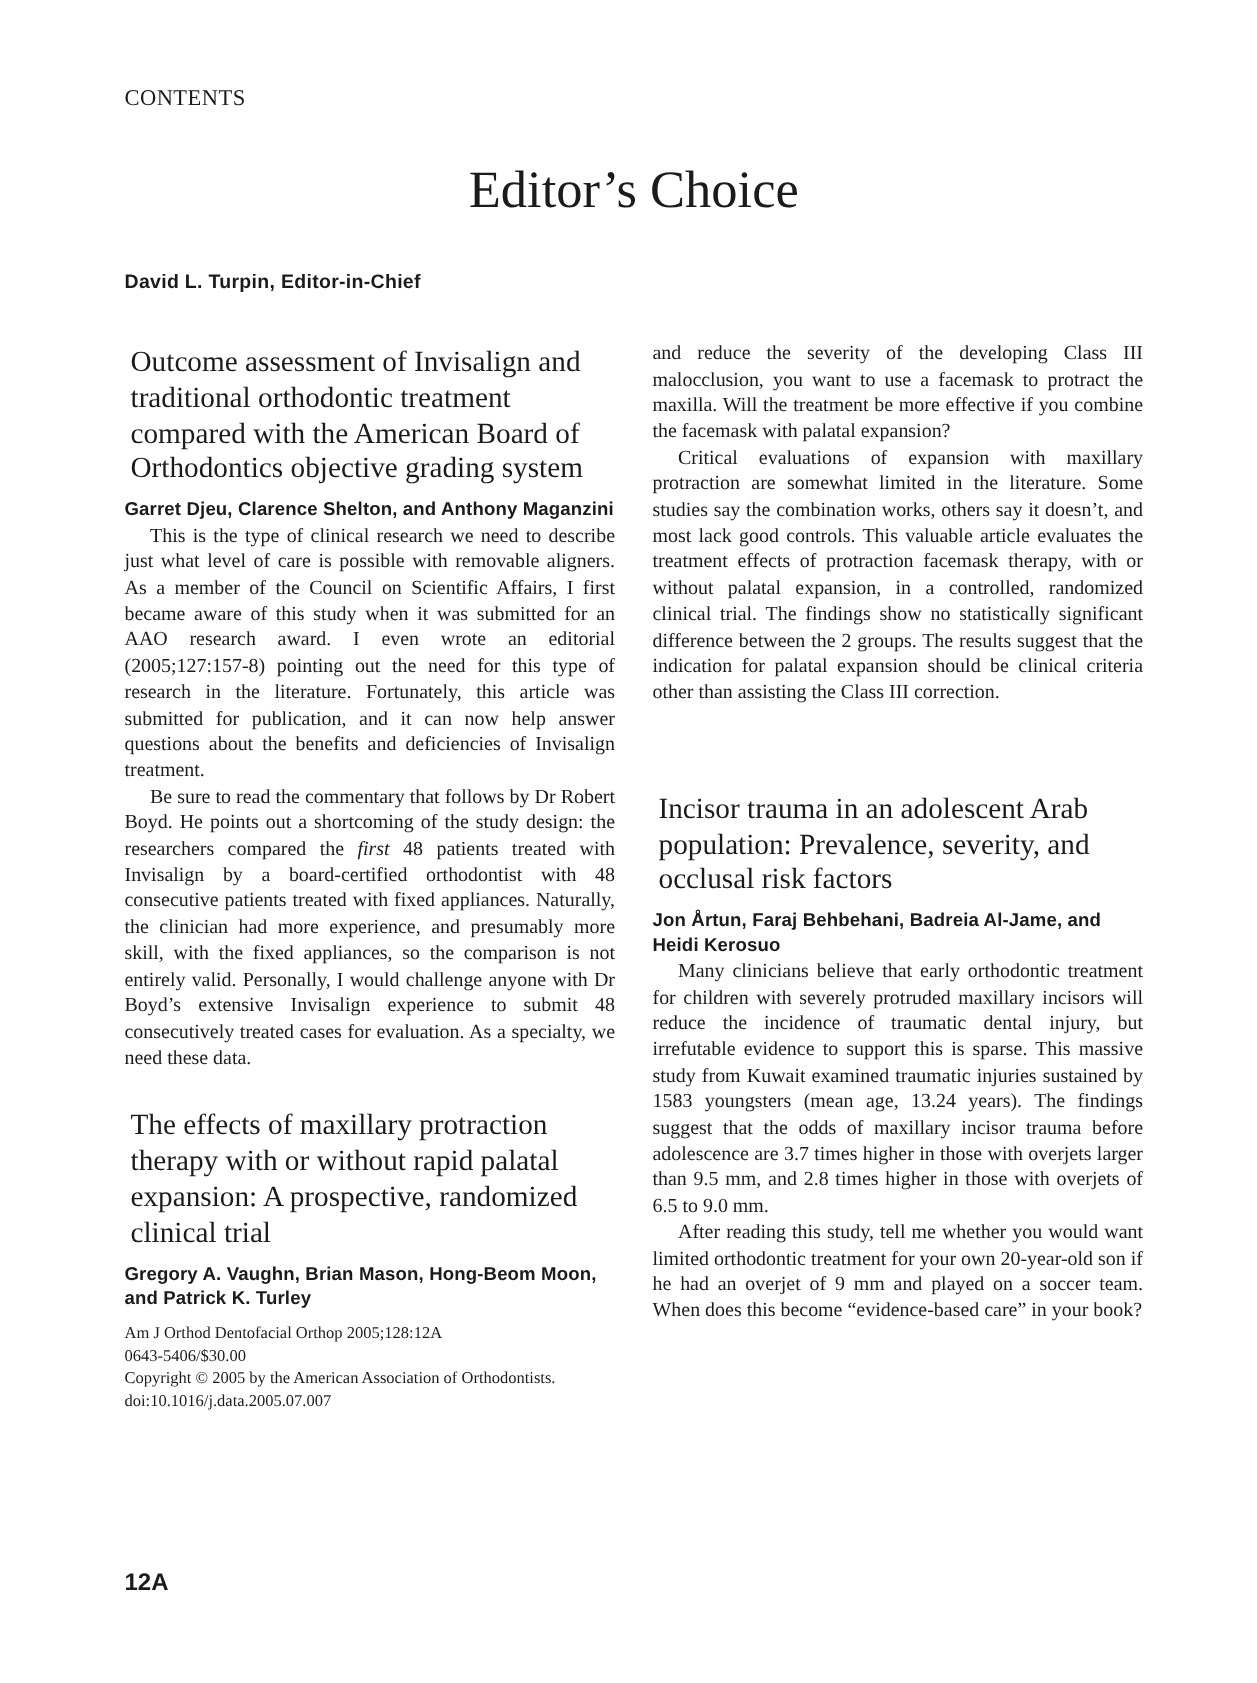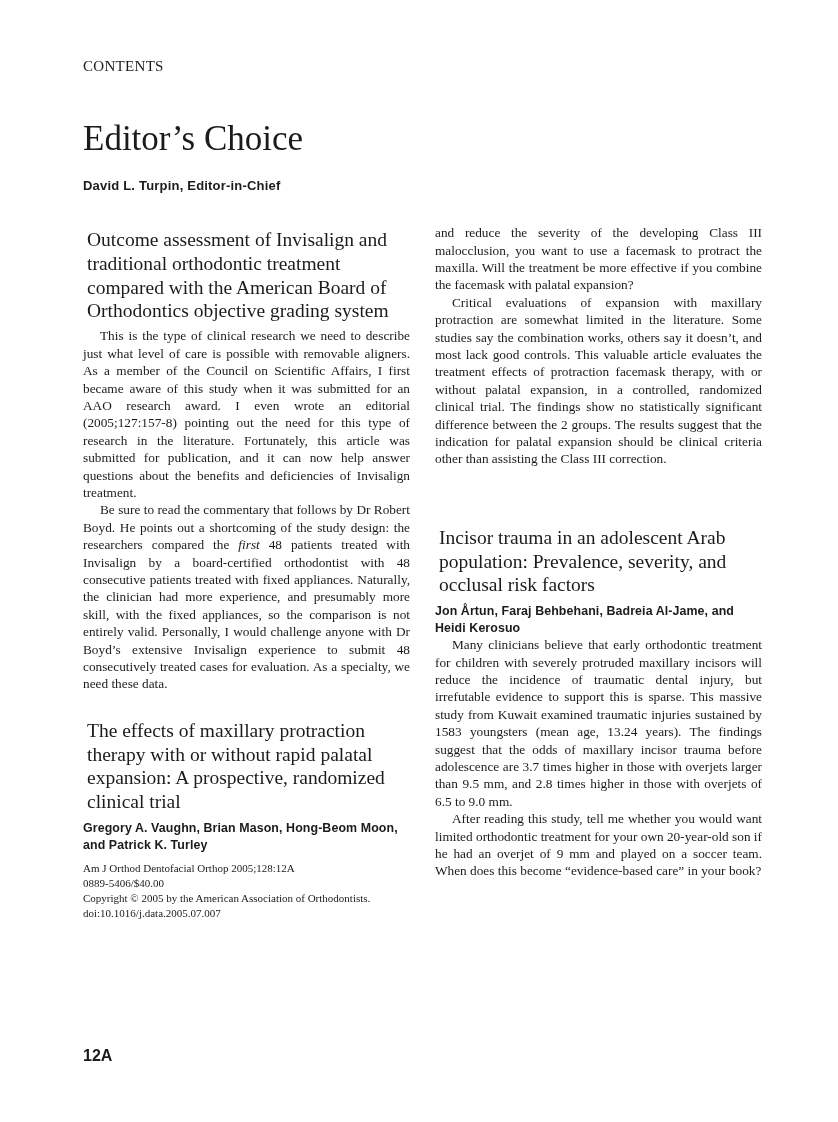--- a/index.html
+++ b/index.html
@@ -19,28 +19,29 @@
     hyphens: auto;
     -webkit-hyphens: auto;
   }
   .kicker {
     font-family: "Liberation Serif", serif;
     font-size: 15px;
     line-height: 1.2;
     letter-spacing: 0.3px;
   }
   .page-title {
-    margin: 45px 0 0 0;
+    margin: 33px 0 0 0;
     font-family: "Liberation Serif", serif;
     font-weight: 400;
     font-size: 35px;
     line-height: 1.1;
+    text-align: center;
   }
   .byline {
-    margin-top: 19px;
+    margin-top: 33px;
     font-family: "Liberation Sans", sans-serif;
     font-weight: 700;
     font-size: 13px;
     line-height: 1.2;
     letter-spacing: 0.2px;
   }
   .columns {
     display: flex;
     gap: 25px;
     margin-top: 31px;
@@ -106,32 +107,33 @@
   <h1 class="page-title">Editor’s Choice</h1>
 
   <div class="byline">David L. Turpin, Editor-in-Chief</div>
 
   <div class="columns">
 
     <div class="col">
 
       <section class="article article-1">
         <h2 class="article-title">Outcome assessment of Invisalign and traditional orthodontic treatment compared with the American Board of Orthodontics objective grading system</h2>
+        <div class="authors">Garret Djeu, Clarence Shelton, and Anthony Maganzini</div>
         <p class="body-text lead indent">This is the type of clinical research we need to describe just what level of care is possible with removable aligners. As a member of the Council on Scientific Affairs, I first became aware of this study when it was submitted for an AAO research award. I even wrote an editorial (2005;127:157-8) pointing out the need for this type of research in the literature. Fortunately, this article was submitted for publication, and it can now help answer questions about the benefits and deficiencies of Invisalign treatment.</p>
         <p class="body-text indent"><span>Be sure to read the commentary that follows by Dr Robert Boyd. He points out a shortcoming of the study design: the researchers compared the </span><i class="inline-italic">first</i><span> 48 patients treated with Invisalign by a board-certified orthodontist with 48 consecutive patients treated with fixed appliances. Naturally, the clinician had more experience, and presumably more skill, with the fixed appliances, so the comparison is not entirely valid. Personally, I would challenge anyone with Dr Boyd’s extensive Invisalign experience to submit 48 consecutively treated cases for evaluation. As a specialty, we need these data.</span></p>
       </section>
 
       <section class="article article-2">
         <h2 class="article-title">The effects of maxillary protraction therapy with or without rapid palatal expansion: A prospective, randomized clinical trial</h2>
         <div class="authors">Gregory A. Vaughn, Brian Mason, Hong-Beom Moon, and Patrick K. Turley</div>
       </section>
 
       <div class="footnote">
         <div>Am J Orthod Dentofacial Orthop 2005;128:12A</div>
-        <div>0889-5406/$40.00</div>
+        <div>0643-5406/$30.00</div>
         <div>Copyright © 2005 by the American Association of Orthodontists.</div>
         <div>doi:10.1016/j.data.2005.07.007</div>
       </div>
 
     </div>
 
     <div class="col">
 
       <p class="body-text">and reduce the severity of the developing Class III malocclusion, you want to use a facemask to protract the maxilla. Will the treatment be more effective if you combine the facemask with palatal expansion?</p>
       <p class="body-text indent">Critical evaluations of expansion with maxillary protraction are somewhat limited in the literature. Some studies say the combination works, others say it doesn’t, and most lack good controls. This valuable article evaluates the treatment effects of protraction facemask therapy, with or without palatal expansion, in a controlled, randomized clinical trial. The findings show no statistically significant difference between the 2 groups. The results suggest that the indication for palatal expansion should be clinical criteria other than assisting the Class III correction.</p>

